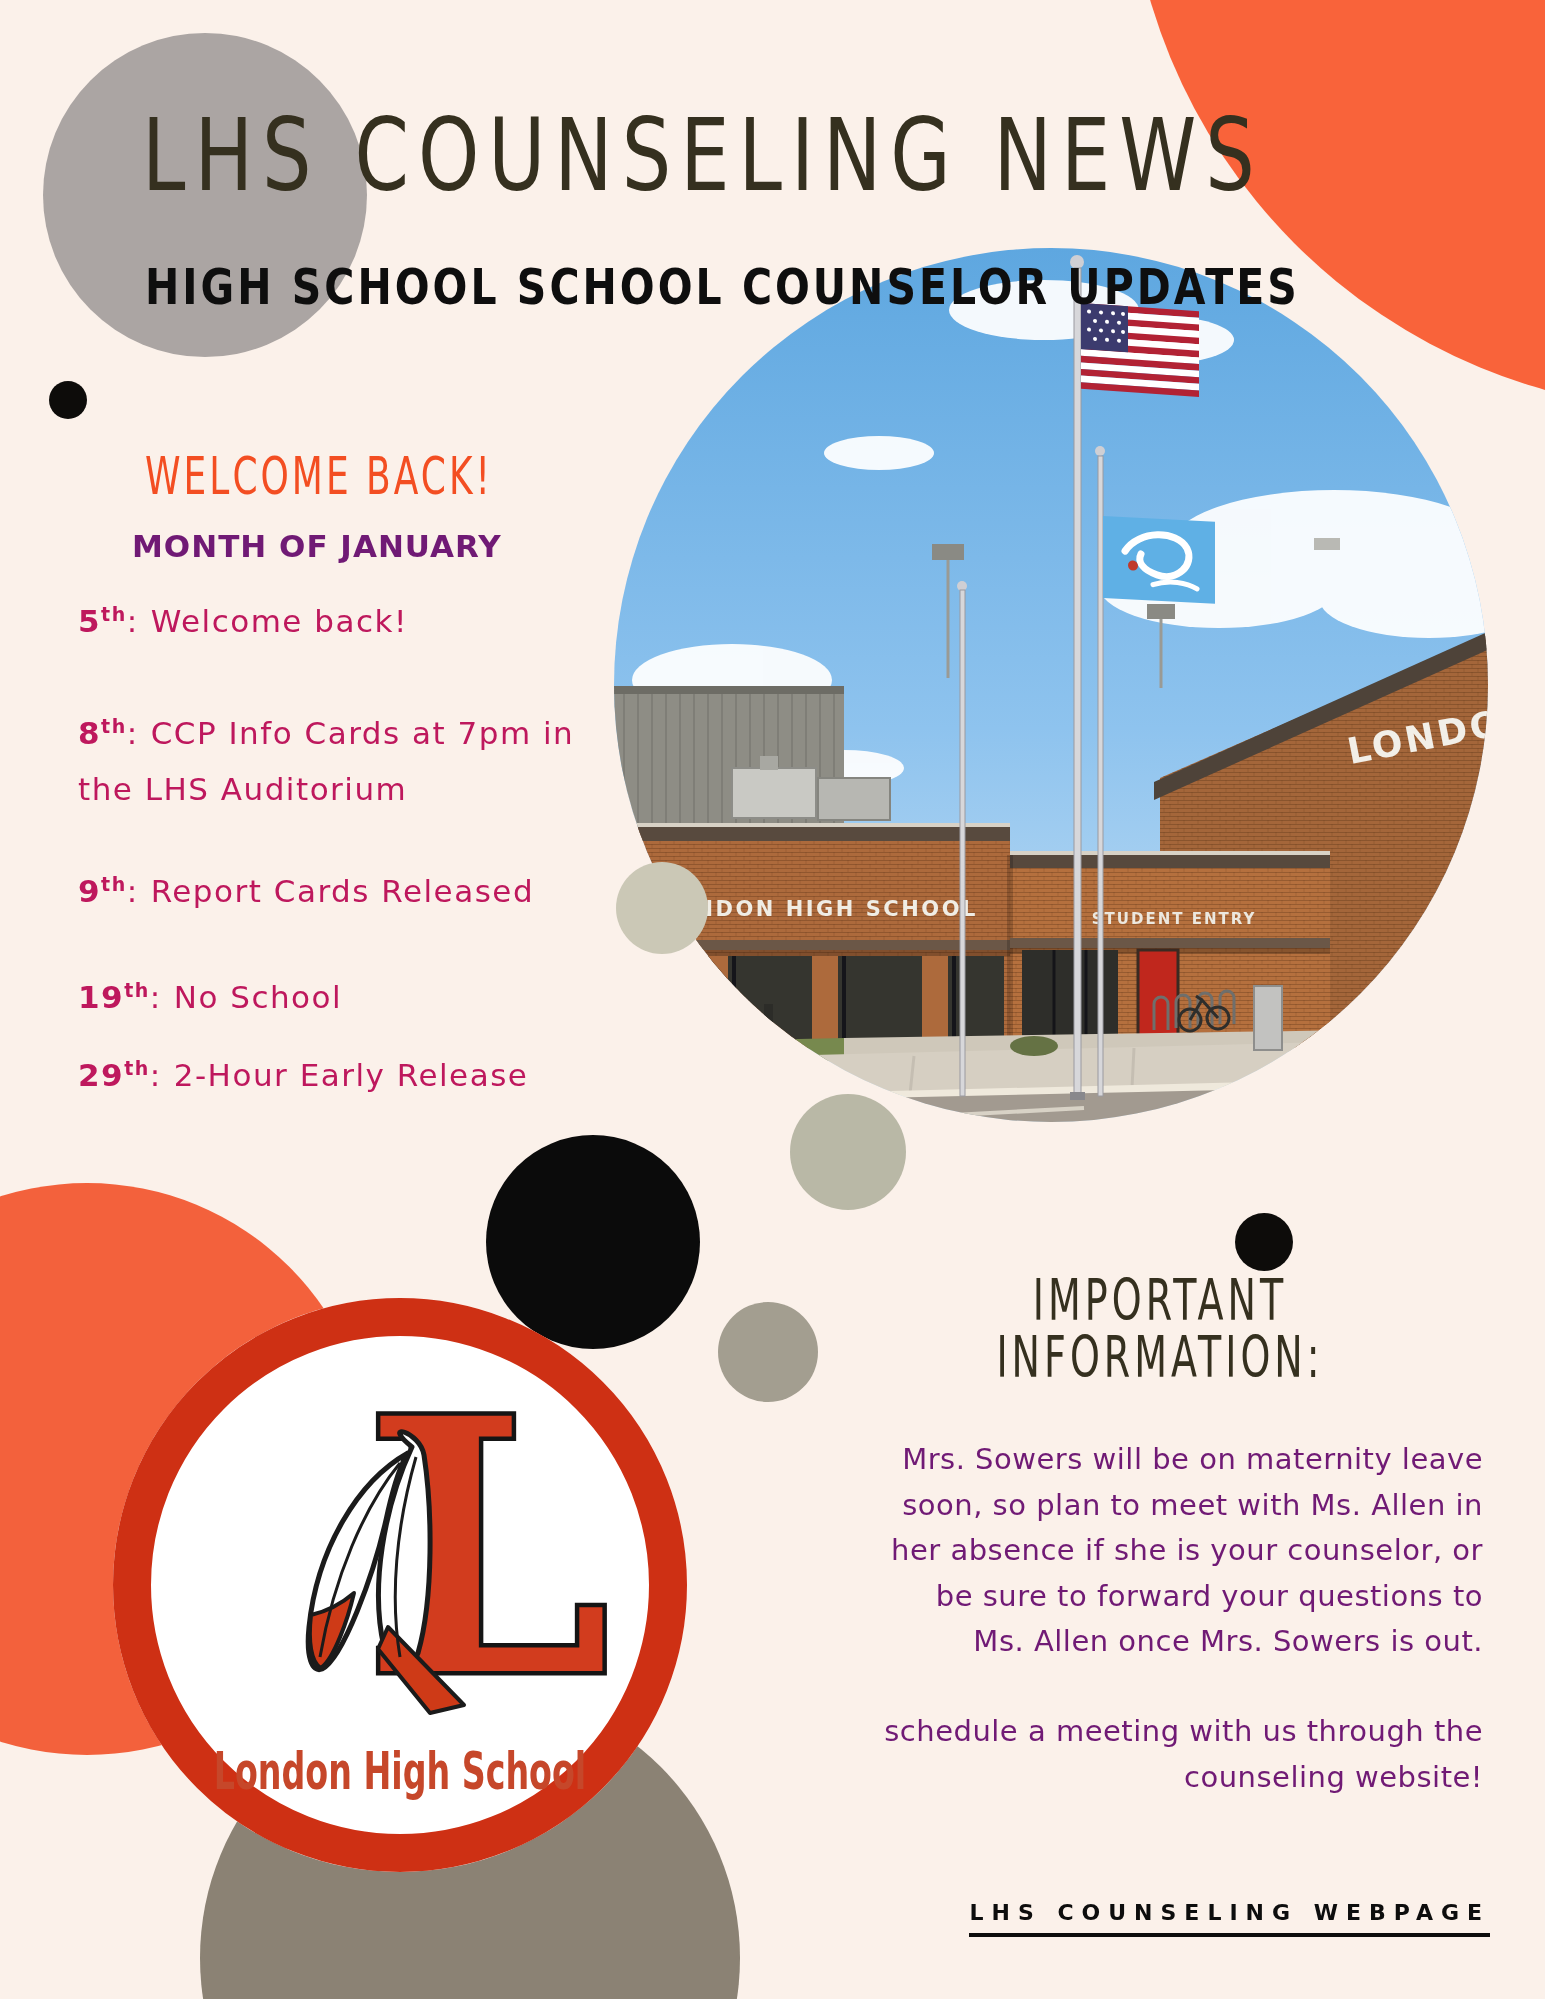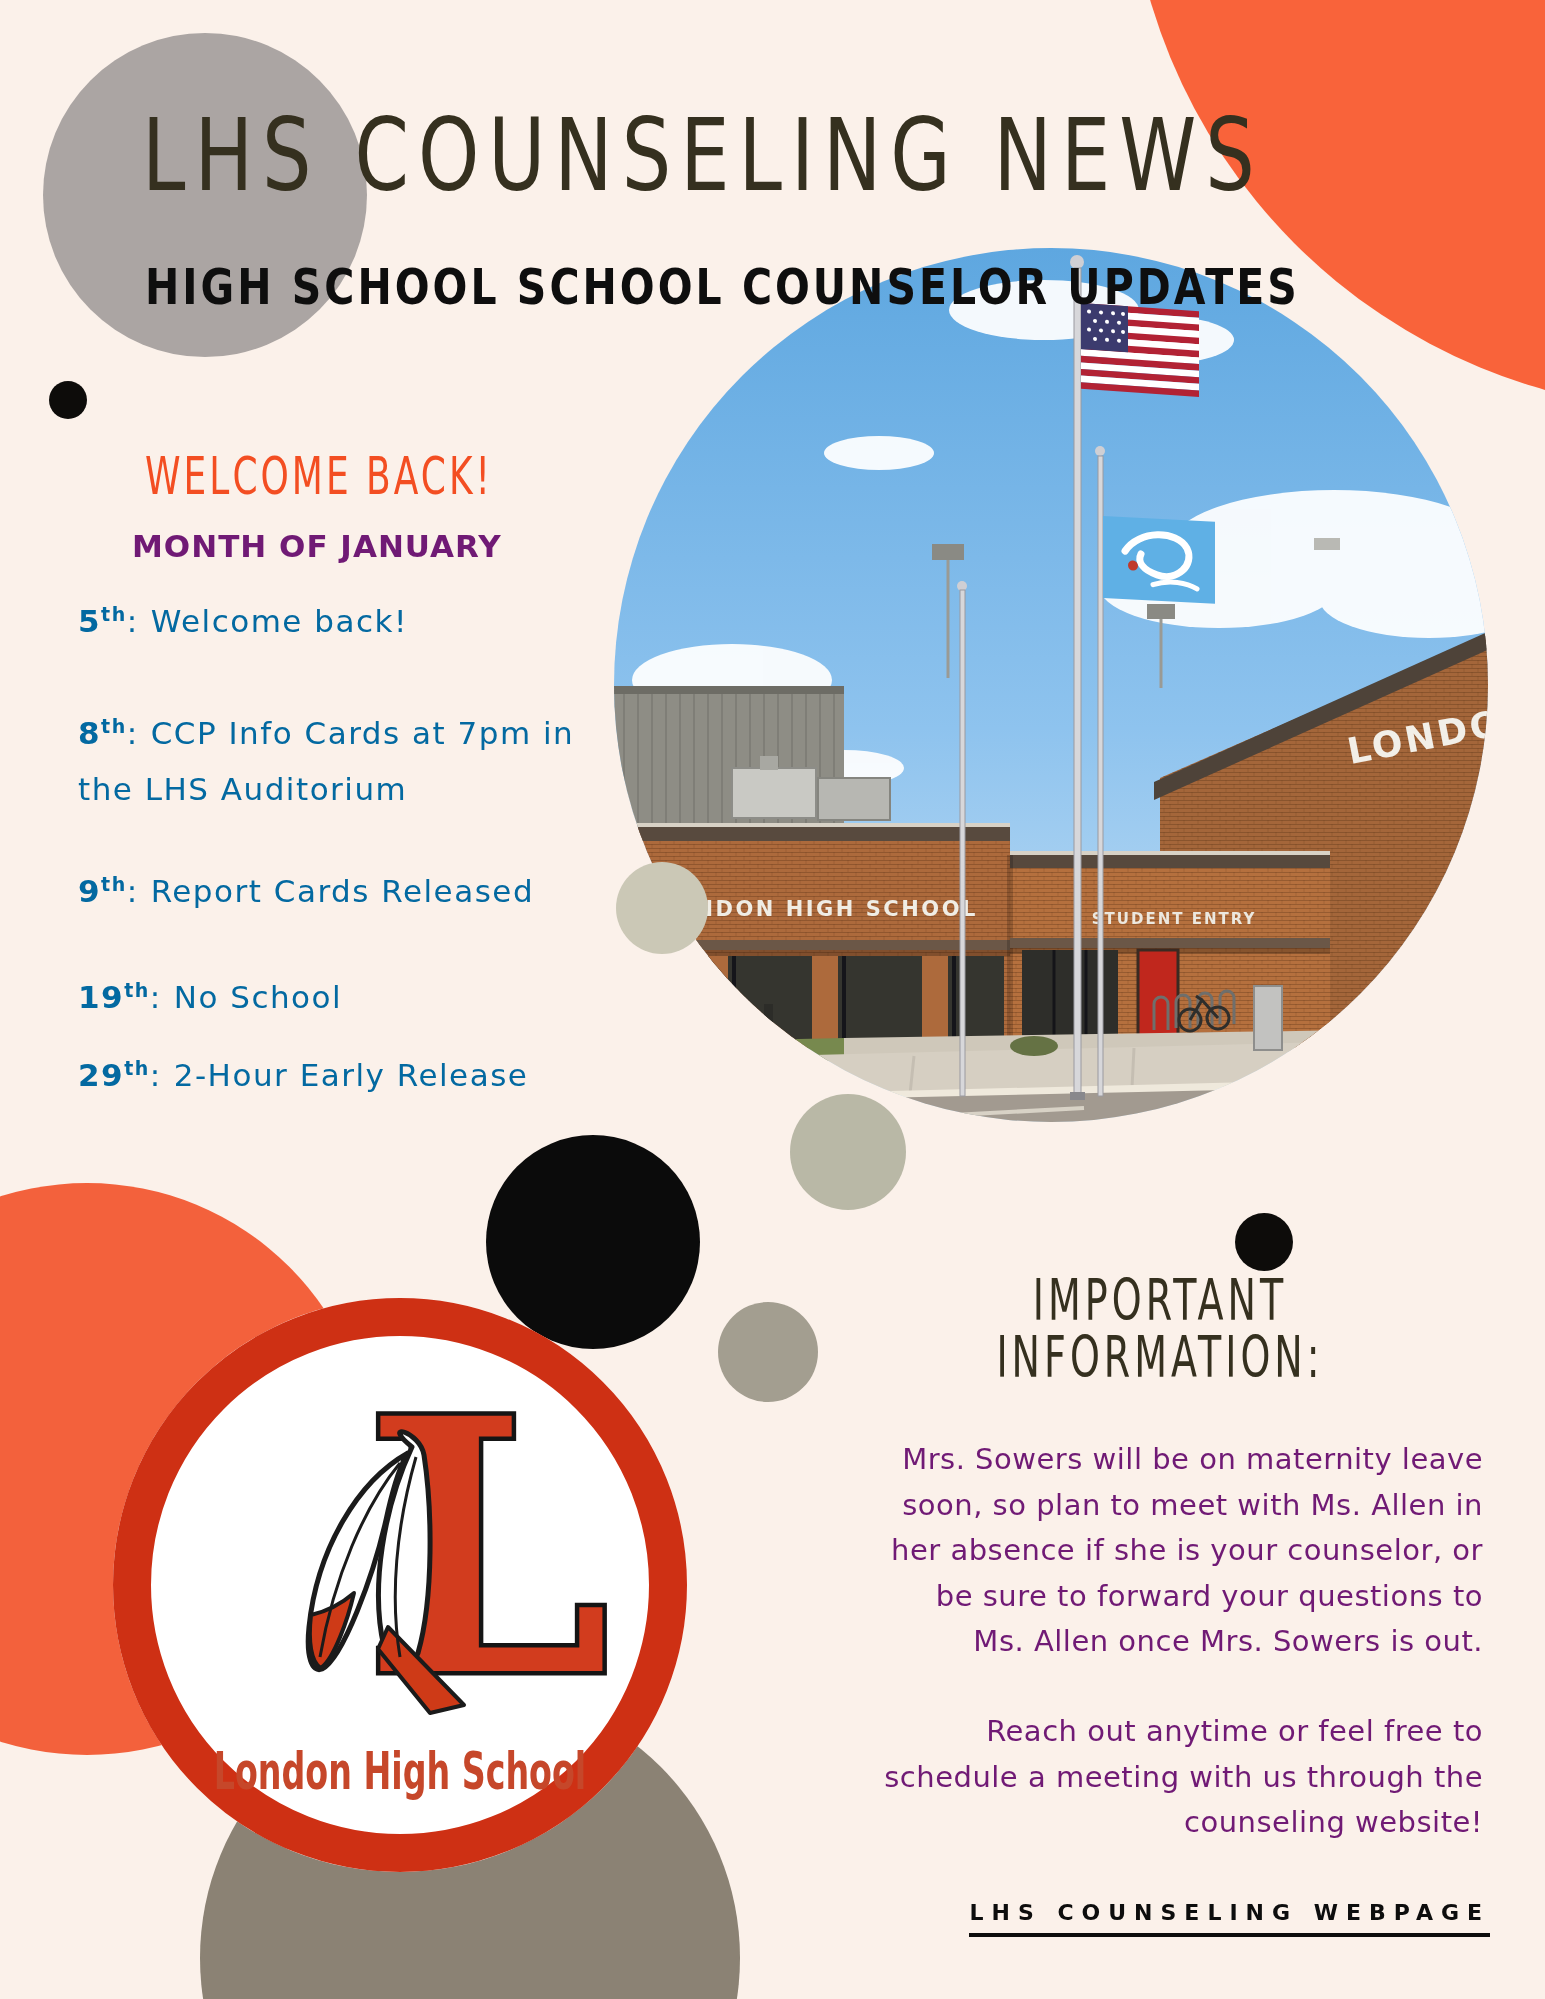--- a/index.html
+++ b/index.html
@@ -21,21 +21,21 @@
 
   .logo-wrap{position:absolute;left:112px;top:1297px;width:576px;height:576px;}
 
   .title{position:absolute;left:142px;top:98px;font-size:78px;letter-spacing:9px;color:#35301f;
          white-space:nowrap;transform:scaleY(1.28);transform-origin:0 0;font-weight:400;}
   .subtitle{position:absolute;left:145px;top:258px;font-size:41px;font-weight:bold;letter-spacing:3px;
          color:#0e0e0e;white-space:nowrap;transform:scaleY(1.2);transform-origin:0 0;}
   .welcome{position:absolute;left:145px;top:446px;font-size:36px;letter-spacing:3px;color:#f34e22;
          white-space:nowrap;transform:scaleY(1.45);transform-origin:0 0;}
   .month{position:absolute;left:132px;top:528px;font-size:31px;font-weight:bold;letter-spacing:1px;color:#701a75;}
-  .item{position:absolute;left:78px;width:520px;font-size:31px;line-height:56px;letter-spacing:1.5px;color:#0369a1;}
+  .item{position:absolute;left:78px;width:520px;font-size:31px;line-height:56px;letter-spacing:1.5px;color:#be185d;}
   .item .day{font-weight:bold;}
   .item sup{font-size:19px;font-weight:bold;}
   .item .txt{margin-left:12px;}
   .item1{top:586px}.item2{top:698px}.item3{top:856px}.item4{top:962px}.item5{top:1040px}
 
   .imp-heading{position:absolute;left:810px;top:1272px;width:700px;text-align:center;font-size:38px;
          line-height:38px;letter-spacing:4px;color:#35301f;transform:scaleY(1.5);transform-origin:50% 0;}
   .para{position:absolute;left:820px;width:663px;text-align:right;font-size:29px;line-height:45.5px;
          letter-spacing:0.5px;color:#701a75;}
   .para1{top:1437px}.para2{top:1709px}
@@ -278,21 +278,20 @@
 
   <div class="para para1">
     <div>Mrs. Sowers will be on maternity leave</div>
     <div>soon, so plan to meet with Ms. Allen in</div>
     <div>her absence if she is your counselor, or</div>
     <div>be sure to forward your questions to</div>
     <div>Ms. Allen once Mrs. Sowers is out.</div>
   </div>
 
   <div class="para para2">
-    <div>Reach out anytime or feel free to</div>
     <div>schedule a meeting with us through the</div>
     <div>counseling website!</div>
   </div>
 
   <div class="link-row">
     <span class="webpage-link">LHS COUNSELING WEBPAGE</span>
   </div>
 
 </div>
 

